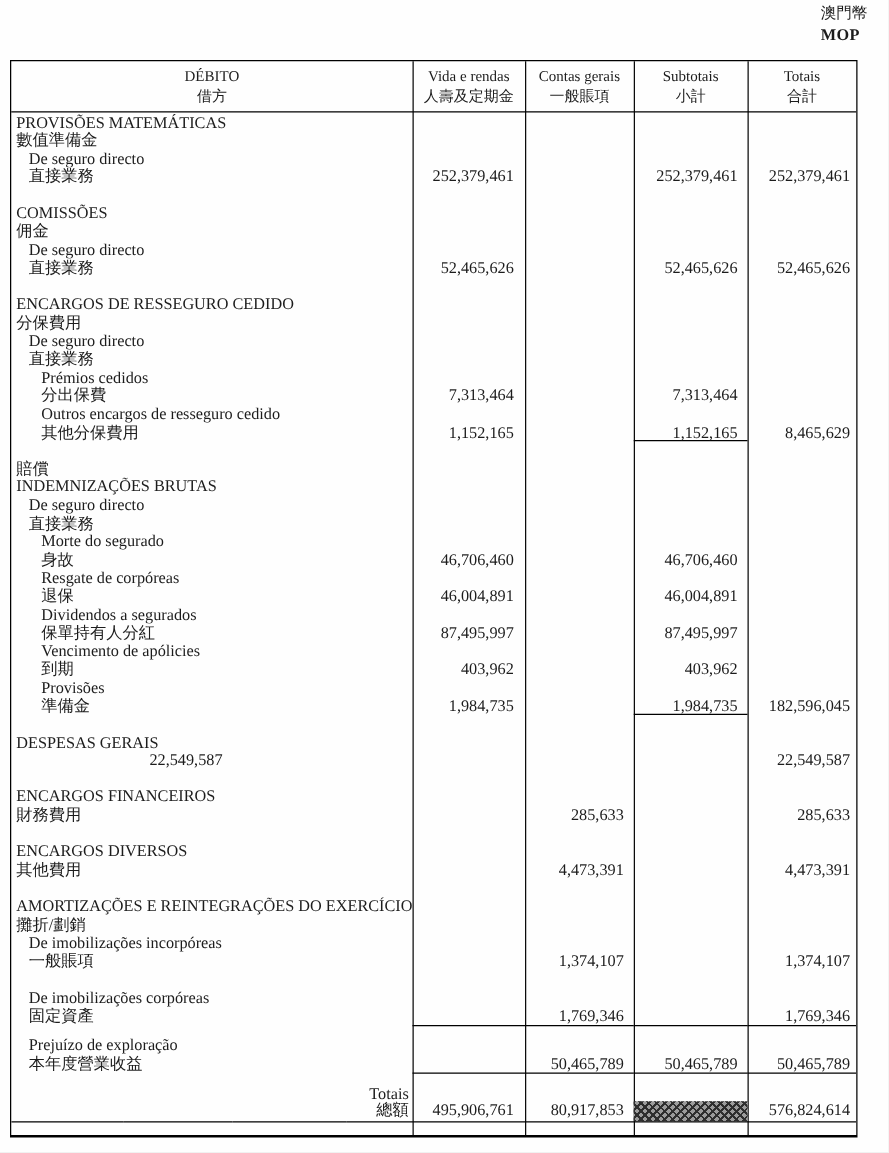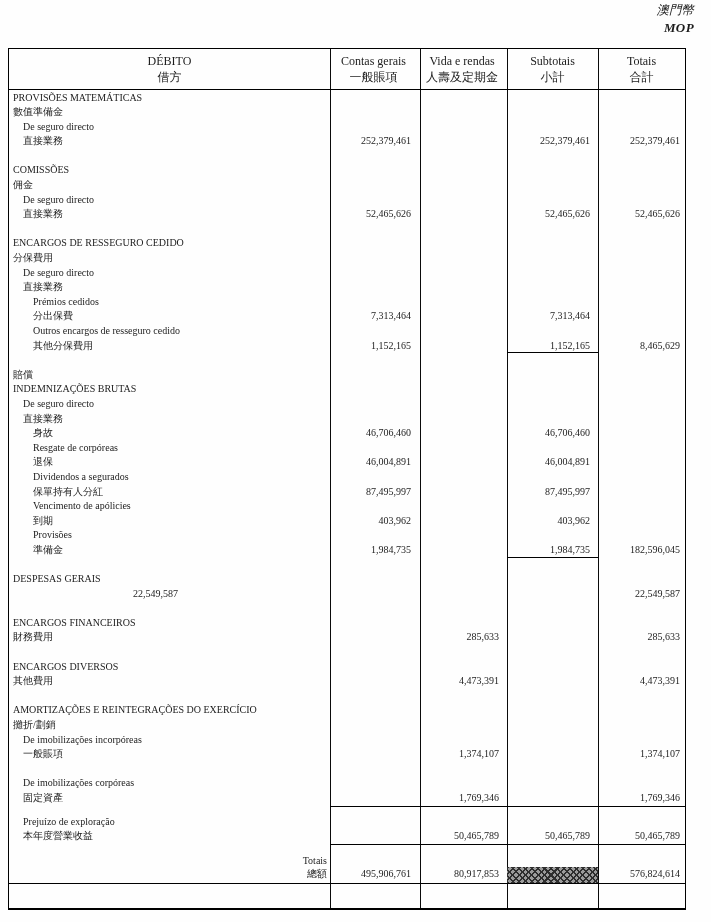--- a/index.html
+++ b/index.html
@@ -1,33 +1,33 @@
 <!DOCTYPE html>
 <html><head>
 <meta charset="utf-8">
 <style>
   html,body{margin:0;padding:0;background:#e8e8e8;}
   .page{position:relative;width:711px;height:922px;background:#fefefe;
         font-family:"Liberation Serif","DejaVu Serif",serif;color:#1c1c1c;overflow:hidden;}
   
-  .currency{position:absolute;top:2px;right:17px;text-align:right;font-size:12.5px;line-height:17px;font-style:italic;}
+  .currency{position:absolute;top:2px;right:17px;font-size:12.5px;line-height:17px;}
   .currency .code{font-size:13px;font-weight:600;letter-spacing:.4px;}
   
   .tbl{position:absolute;left:8px;top:48px;width:678px;height:862px;box-sizing:border-box;
        border:1.5px solid #000;border-bottom-width:2.5px;}
   .vline{position:absolute;top:0;bottom:0;width:1px;background:#0a0a0a;}
   .v1{left:321px}.v2{left:411px}.v3{left:498px}.v4{left:589px}
   
   .thead{position:absolute;top:0;left:0;right:0;height:40px;border-bottom:1.5px solid #000;display:flex;}
   .hcell{display:flex;flex-direction:column;justify-content:center;align-items:center;
          font-size:12px;line-height:16.5px;box-sizing:border-box;}
   .h0{width:321px}.h1{width:90px}.h2{width:87px}.h3{width:91px}.h4{flex:1}
   
   .tbody{position:absolute;top:41.5px;left:0;right:0;bottom:0;display:flex;flex-direction:column;overflow:hidden;}
-  .trow{display:flex;height:14.6px;line-height:14.6px;font-size:10px;flex:none;}
+  .trow{display:flex;height:14.6px;line-height:14.6px;font-size:13px;flex:none;}
   .lbl{width:321px;flex:none;white-space:nowrap;box-sizing:border-box;overflow:hidden;}
   .i0{padding-left:4px}.i1{padding-left:14px}.i2{padding-left:24px}
   .ir{text-align:right;padding-right:3px}
   .cell{flex:none;text-align:right;box-sizing:border-box;white-space:nowrap;}
   .v{width:90px;padding-right:9px}.c{width:87px;padding-right:8px}
   .s{width:91px;padding-right:8px}.tt{flex:1;padding-right:5px}
   .ul-s .s{border-bottom:1px solid #000;}
   .hl{height:9px}
   .hl .cell{border-top:1px solid #000;}
   .tl-row{height:14px;line-height:15px;}
@@ -54,27 +54,27 @@
     <div class="vline v1"></div>
     <div class="vline v2"></div>
     <div class="vline v3"></div>
     <div class="vline v4"></div>
 
     <div class="thead">
       <div class="hcell h0">
         <div>DÉBITO</div>
         <div>借方</div>
       </div>
+      <div class="hcell h1">
+        <div>Vida e rendas</div>
+        <div>人壽及定期金</div>
+      </div>
       <div class="hcell h2">
         <div>Contas gerais</div>
         <div>一般賬項</div>
-      </div>
-      <div class="hcell h1">
-        <div>Vida e rendas</div>
-        <div>人壽及定期金</div>
       </div>
       <div class="hcell h3">
         <div>Subtotais</div>
         <div>小計</div>
       </div>
       <div class="hcell h4">
         <div>Totais</div>
         <div>合計</div>
       </div>
     </div>
@@ -258,20 +258,27 @@
         </div>
 
         <div class="trow">
           <span class="lbl i1">直接業務</span>
           <span class="cell v"></span>
           <span class="cell c"></span>
           <span class="cell s"></span>
           <span class="cell tt"></span>
         </div>
 
+        <div class="trow">
+          <span class="lbl i2">Morte do segurado</span>
+          <span class="cell v"></span>
+          <span class="cell c"></span>
+          <span class="cell s"></span>
+          <span class="cell tt"></span>
+        </div>
 
         <div class="trow">
           <span class="lbl i2">身故</span>
           <span class="cell v">46,706,460</span>
           <span class="cell c"></span>
           <span class="cell s">46,706,460</span>
           <span class="cell tt"></span>
         </div>
 
         <div class="trow">

